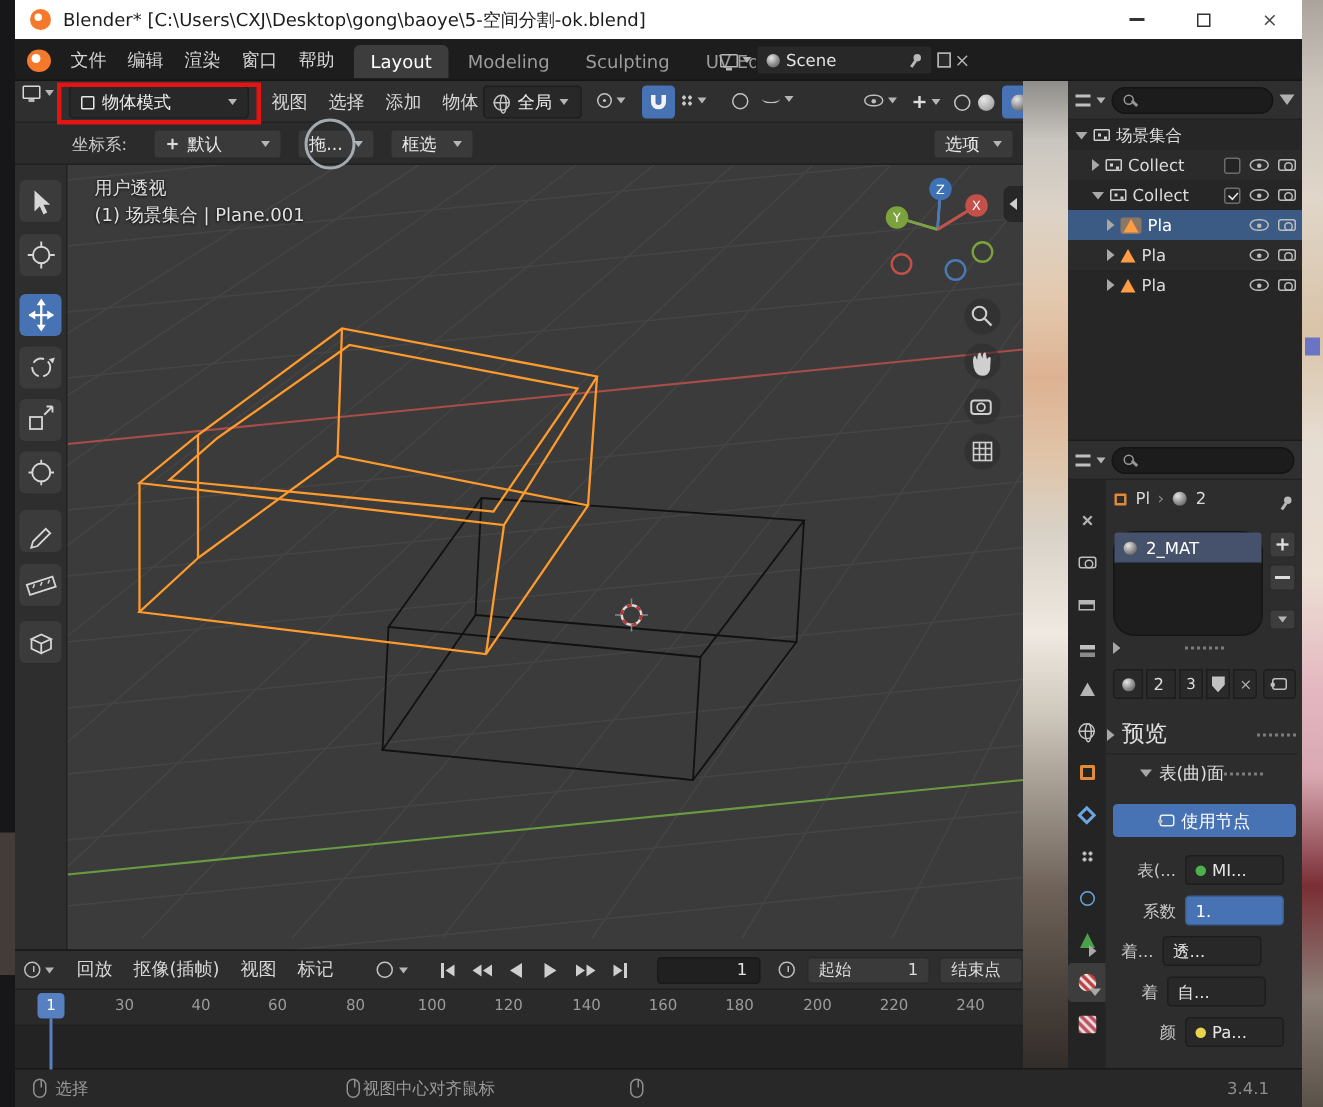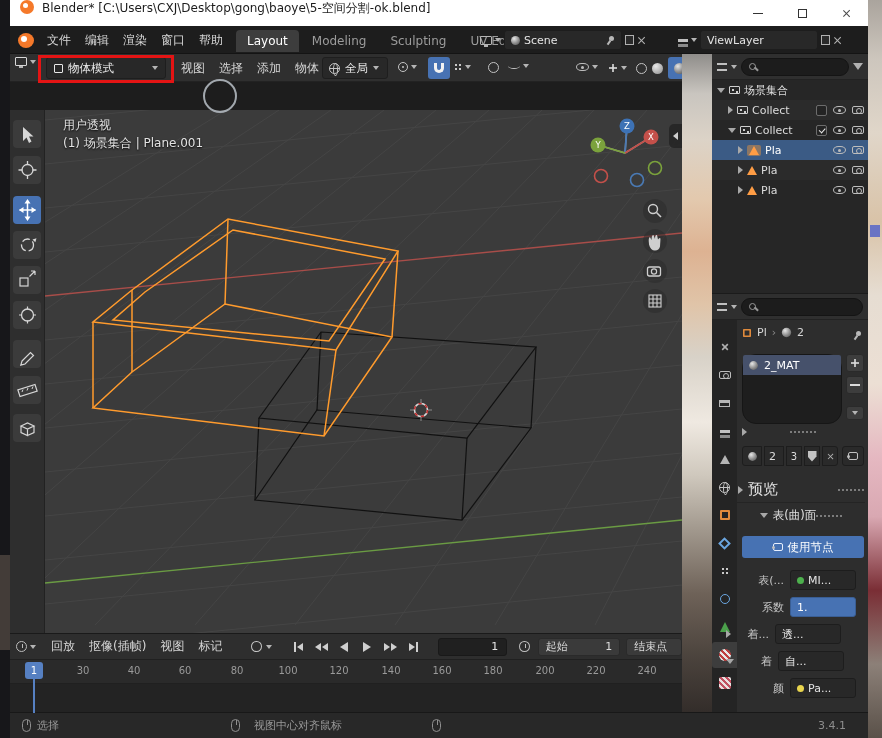--- a/index.html
+++ b/index.html
@@ -95,21 +95,21 @@
 
 <div class="a" style="left:0;top:0;width:10px;height:738px;background:#17171a">
   <div class="a" style="left:0;top:555px;width:10px;height:95px;background:#433c38"></div>
 </div>
 <div class="a" style="left:868px;top:0;width:14px;height:738px;background:linear-gradient(#aaa49d,#cdc6bd 8%,#e0d6c9 18%,#d9c3a8 30%,#e6ddd2 40%,#ecdfd4 52%,#e5b8c1 62%,#d9a8b2 70%,#7a2e35 80%,#8c8078 90%,#5a5149)">
   <div class="a" style="left:2px;top:225px;width:10px;height:12px;background:#6a74c4"></div>
 </div>
 
 <div class="a" style="left:10px;top:0;width:858px;height:738px;background:#1d1d1d">
 
-  <div class="a" style="left:0;top:0;width:858px;height:26px;background:#ffffff;display:flex;align-items:flex-start">
+  <div class="a" style="left:0;top:0;width:858px;height:26px;background:#ffffff;display:flex;align-items:center">
     <span style="margin-left:10px;width:14px;height:14px;border-radius:50%;background:#f5792a;position:relative;display:inline-block">
         <span style="position:absolute;left:3px;top:3px;width:5px;height:5px;border-radius:50%;background:#fff"></span>
       </span>
     <span style="margin-left:8px;font-size:12px;color:#1c1c1c;white-space:nowrap">Blender* [C:\Users\CXJ\Desktop\gong\baoye\5-空间分割-ok.blend]</span>
     <span style="flex:1"></span>
     <span class="flex" style="width:44px;height:27px;justify-content:center">
         <span style="width:10px;height:1.4px;background:#333"></span>
       </span>
     <span class="flex" style="width:44px;height:27px;justify-content:center">
         <span style="width:9px;height:9px;border:1.2px solid #333"></span>
@@ -140,29 +140,20 @@
       <span class="monitor"></span>
         <span class="chev"></span>
       <span class="field" style="width:118px;height:20px">
         <span class="sphere" style="width:9px;height:9px"></span>
         <span style="flex:1">Scene</span>
         <span class="pin"></span>
       </span>
       <span class="copy"></span>
       <span class="xx"></span>
     </div>
-    <div class="a flex" style="left:668px;top:3px;gap:3px">
-      <span class="layers"></span>
-        <span class="chev"></span>
-      <span class="field" style="width:118px;height:20px">
-        <span style="flex:1">ViewLayer</span>
-      </span>
-      <span class="copy"></span>
-      <span class="xx"></span>
-    </div>
   </div>
 
   <div class="a" style="left:0;top:54px;width:672px;height:28px;background:#2f2f2f;border-bottom:1px solid #222;overflow:hidden">
     <div class="a flex" style="left:5px;top:3px;gap:3px">
         <span class="monitor" style="border-color:#d8d8d8"></span>
         <span class="chev"></span>
       </div>
     <div class="a dd" style="left:36px;top:3px;width:120px">
       <span style="width:9px;height:9px;border:1.4px solid #e8e8e8;border-radius:1px"></span>
       <span style="flex:1;font-size:11.5px">物体模式</span>
@@ -203,20 +194,40 @@
         <span class="plus" style="transform:scale(.8)"></span>
         <span class="chev"></span>
       </div>
     <span class="a" style="left:626px;top:9px;width:11px;height:11px;border:1.4px solid #c4c4c4;border-radius:50%"></span>
     <span class="a" style="left:642px;top:9px;width:11px;height:11px;border-radius:50%;background:radial-gradient(circle at 35% 30%,#e8e8e8,#8c8c8c)"></span>
     <span class="a flex" style="left:658px;top:3px;width:22px;height:22px;background:#4772b3;border-radius:3px;justify-content:center">
         <span class="sphere"></span>
       </span>
   </div>
 
+  <div class="a" style="left:0;top:82px;width:672px;height:28px;background:#2b2b2b;border-bottom:1px solid #202020">
+    <span class="a" style="left:38px;top:7px;font-size:11px;color:#c9c9c9">坐标系:</span>
+    <div class="a dd2" style="left:92px;top:4px;width:86px">
+      <span class="plus" style="transform:scale(.7)"></span>
+      <span style="flex:1">默认</span>
+      <span class="chev"></span>
+    </div>
+    <div class="a dd2" style="left:188px;top:4px;width:52px">
+      <span style="flex:1">拖...</span>
+      <span class="chev"></span>
+    </div>
+    <div class="a dd2" style="left:250px;top:4px;width:56px">
+      <span style="flex:1">框选</span>
+      <span class="chev"></span>
+    </div>
+    <div class="a dd2" style="left:612px;top:4px;width:54px">
+      <span style="flex:1">选项</span>
+      <span class="chev"></span>
+    </div>
+  </div>
 
   <div class="a" style="left:0;top:110px;width:35px;height:523px;background:#2e2e2e;border-right:1px solid #222">
     <div class="a" style="left:3px;top:10px;width:28px;height:28px;background:#3b3b3b;border-radius:4px"></div>
     <div class="a" style="left:3px;top:46px;width:28px;height:28px;background:#3b3b3b;border-radius:4px"></div>
     <div class="a" style="left:3px;top:86px;width:28px;height:28px;background:#4772b3;border-radius:4px"></div>
     <div class="a" style="left:3px;top:121px;width:28px;height:28px;background:#3b3b3b;border-radius:4px"></div>
     <div class="a" style="left:3px;top:156px;width:28px;height:28px;background:#3b3b3b;border-radius:4px"></div>
     <div class="a" style="left:3px;top:191px;width:28px;height:28px;background:#3b3b3b;border-radius:4px"></div>
     <div class="a" style="left:3px;top:230px;width:28px;height:28px;background:#3b3b3b;border-radius:4px"></div>
     <div class="a" style="left:3px;top:266px;width:28px;height:28px;background:#3b3b3b;border-radius:4px"></div>
@@ -597,21 +608,21 @@
     <div class="a flex" style="left:15px;top:28px;width:18px;height:17px;background:#5680c2;border-radius:3px;justify-content:center;font-size:10px;color:#fff;z-index:3">
         <span>1</span>
       </div>
     <div class="a" style="left:23px;top:45px;width:2px;height:34px;background:#5680c2;z-index:2"></div>
   </div>
 
   <div class="a flex" style="left:0;top:712px;width:858px;height:26px;background:#282828;border-top:1px solid #181818;font-size:11px;color:#9a9a9a">
     <span class="mouse" style="margin-left:12px"></span>
     <span style="margin-left:6px">选择</span>
     <span class="mouse" style="margin-left:172px"></span>
-    <span style="margin-left:14px">视图中心对齐鼠标</span>
+    <span style="margin-left:2px">视图中心对齐鼠标</span>
     <span class="mouse" style="margin-left:90px"></span>
     <span style="flex:1"></span>
     <span style="margin-right:22px;color:#8d8d8d">3.4.1</span>
   </div>
 
   <div class="a" style="left:672px;top:54px;width:30px;height:658px;z-index:5;background:linear-gradient(#8f8d8a,#c9c5bf 6%,#dcd3c7 13%,#e3c9ae 22%,#ddb292 30%,#e0c4a8 38%,#d8d2c8 46%,#efe9e1 56%,#cfc8bd 64%,#a39a8f 72%,#6e6258 82%,#4a423c 92%,#332d2a)"></div>
 
   <div class="a" style="left:28px;top:55px;width:136px;height:28px;border:3px solid #e41414;z-index:6;pointer-events:none"></div>
   <div class="a" style="left:193px;top:79px;width:34px;height:34px;border:2.5px solid #b9bfc7;border-radius:50%;z-index:6;pointer-events:none;opacity:.85"></div>
 

